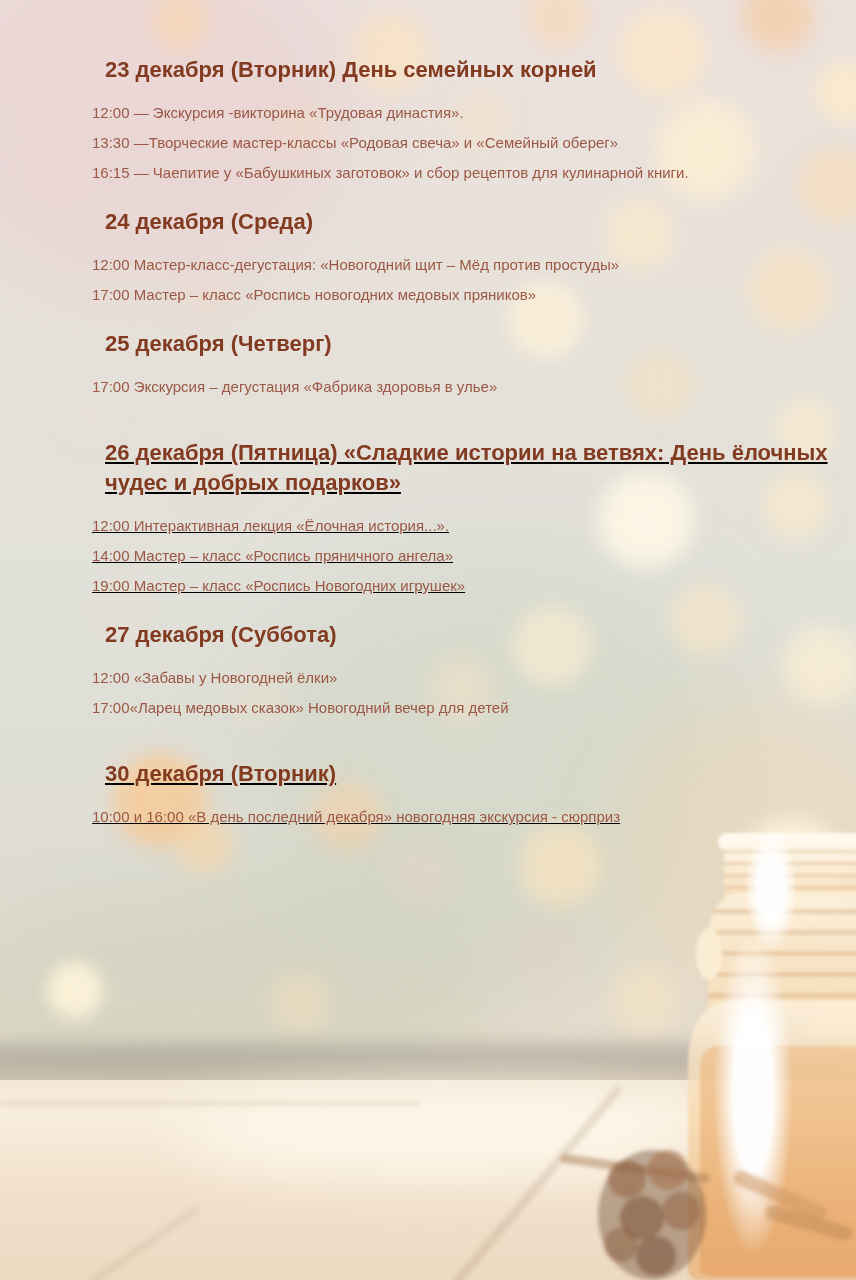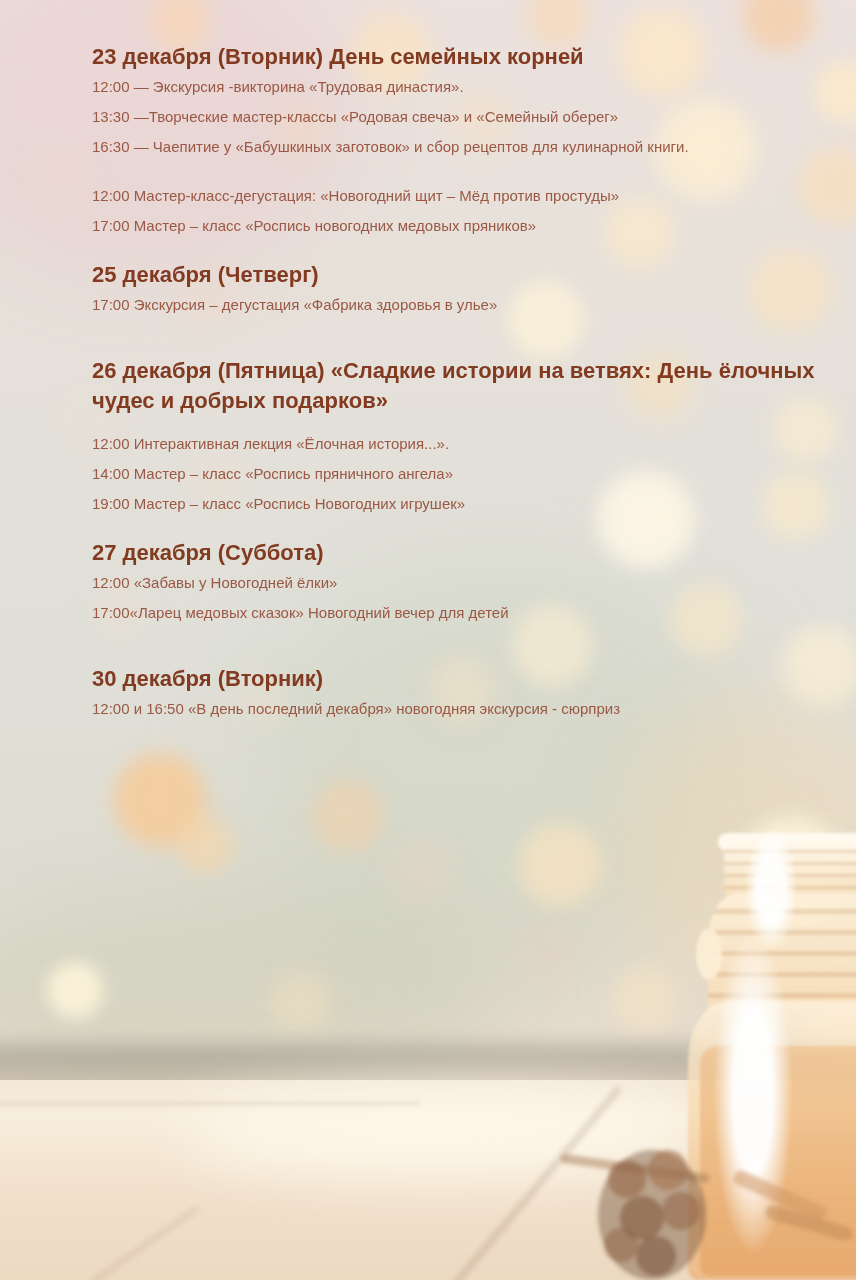--- a/index.html
+++ b/index.html
@@ -90,24 +90,24 @@
     background:rgba(205,150,100,.55);transform:rotate(24deg);}
   .cin2{position:absolute;left:764px;top:1216px;width:90px;height:14px;border-radius:7px;
     background:rgba(190,135,88,.5);transform:rotate(16deg);}
 
   
   .schedule{
     position:absolute;left:92px;top:42px;width:754px;z-index:10;
   }
   .day{margin:19px 0 0 0;}
   .day:first-of-type{margin-top:0;}
-  .day:nth-of-type(4), .day:nth-of-type(6){margin-top:36px;}
+  .day:nth-of-type(4), .day:nth-of-type(6){margin-top:36px;text-decoration:underline;}
   .day:nth-of-type(4) .events{margin-top:13px;}
   .day-title{
-    margin:0;font-size:22px;line-height:30px;font-weight:bold;
+    margin:13px;font-size:22px;line-height:30px;font-weight:bold;
     color:var(--heading-color,#823a21);
   }
   .events{margin:0;}
   .event{
     margin:0;font-size:15px;line-height:30px;
     color:var(--body-color,#9b5844);
   }
 </style>
 </head>
 <body>
@@ -190,25 +190,26 @@
     <div class="cin1"></div>
     <div class="cin2"></div>
   </div>
 
   <main class="schedule">
   <section class="day">
     <h2 class="day-title">23 декабря (Вторник) День семейных корней</h2>
     <div class="events">
           <p class="event">12:00 — Экскурсия -викторина «Трудовая династия».</p>
           <p class="event">13:30 —Творческие мастер-классы «Родовая свеча» и «Семейный оберег»</p>
-          <p class="event">16:30 — Чаепитие у «Бабушкиных заготовок» и сбор рецептов для кулинарной книги.</p>
-        </div>
-  </section>
-
-  <section class="day">
+          <p class="event">16:15 — Чаепитие у «Бабушкиных заготовок» и сбор рецептов для кулинарной книги.</p>
+        </div>
+  </section>
+
+  <section class="day">
+    <h2 class="day-title">24 декабря (Среда)</h2>
     <div class="events">
           <p class="event">12:00 Мастер-класс-дегустация: «Новогодний щит – Мёд против простуды»</p>
           <p class="event">17:00 Мастер – класс «Роспись новогодних медовых пряников»</p>
         </div>
   </section>
 
   <section class="day">
     <h2 class="day-title">25 декабря (Четверг)</h2>
     <div class="events">
           <p class="event">17:00 Экскурсия – дегустация «Фабрика здоровья в улье»</p>
@@ -228,17 +229,17 @@
     <h2 class="day-title">27 декабря (Суббота)</h2>
     <div class="events">
           <p class="event">12:00 «Забавы у Новогодней ёлки»</p>
           <p class="event">17:00«Ларец медовых сказок» Новогодний вечер для детей</p>
         </div>
   </section>
 
   <section class="day">
     <h2 class="day-title">30 декабря (Вторник)</h2>
     <div class="events">
-          <p class="event">12:00 и 16:50 «В день последний декабря» новогодняя экскурсия - сюрприз</p>
+          <p class="event">10:00 и 16:00 «В день последний декабря» новогодняя экскурсия - сюрприз</p>
         </div>
   </section>
 </main>
 </div>
 
 </body></html>

